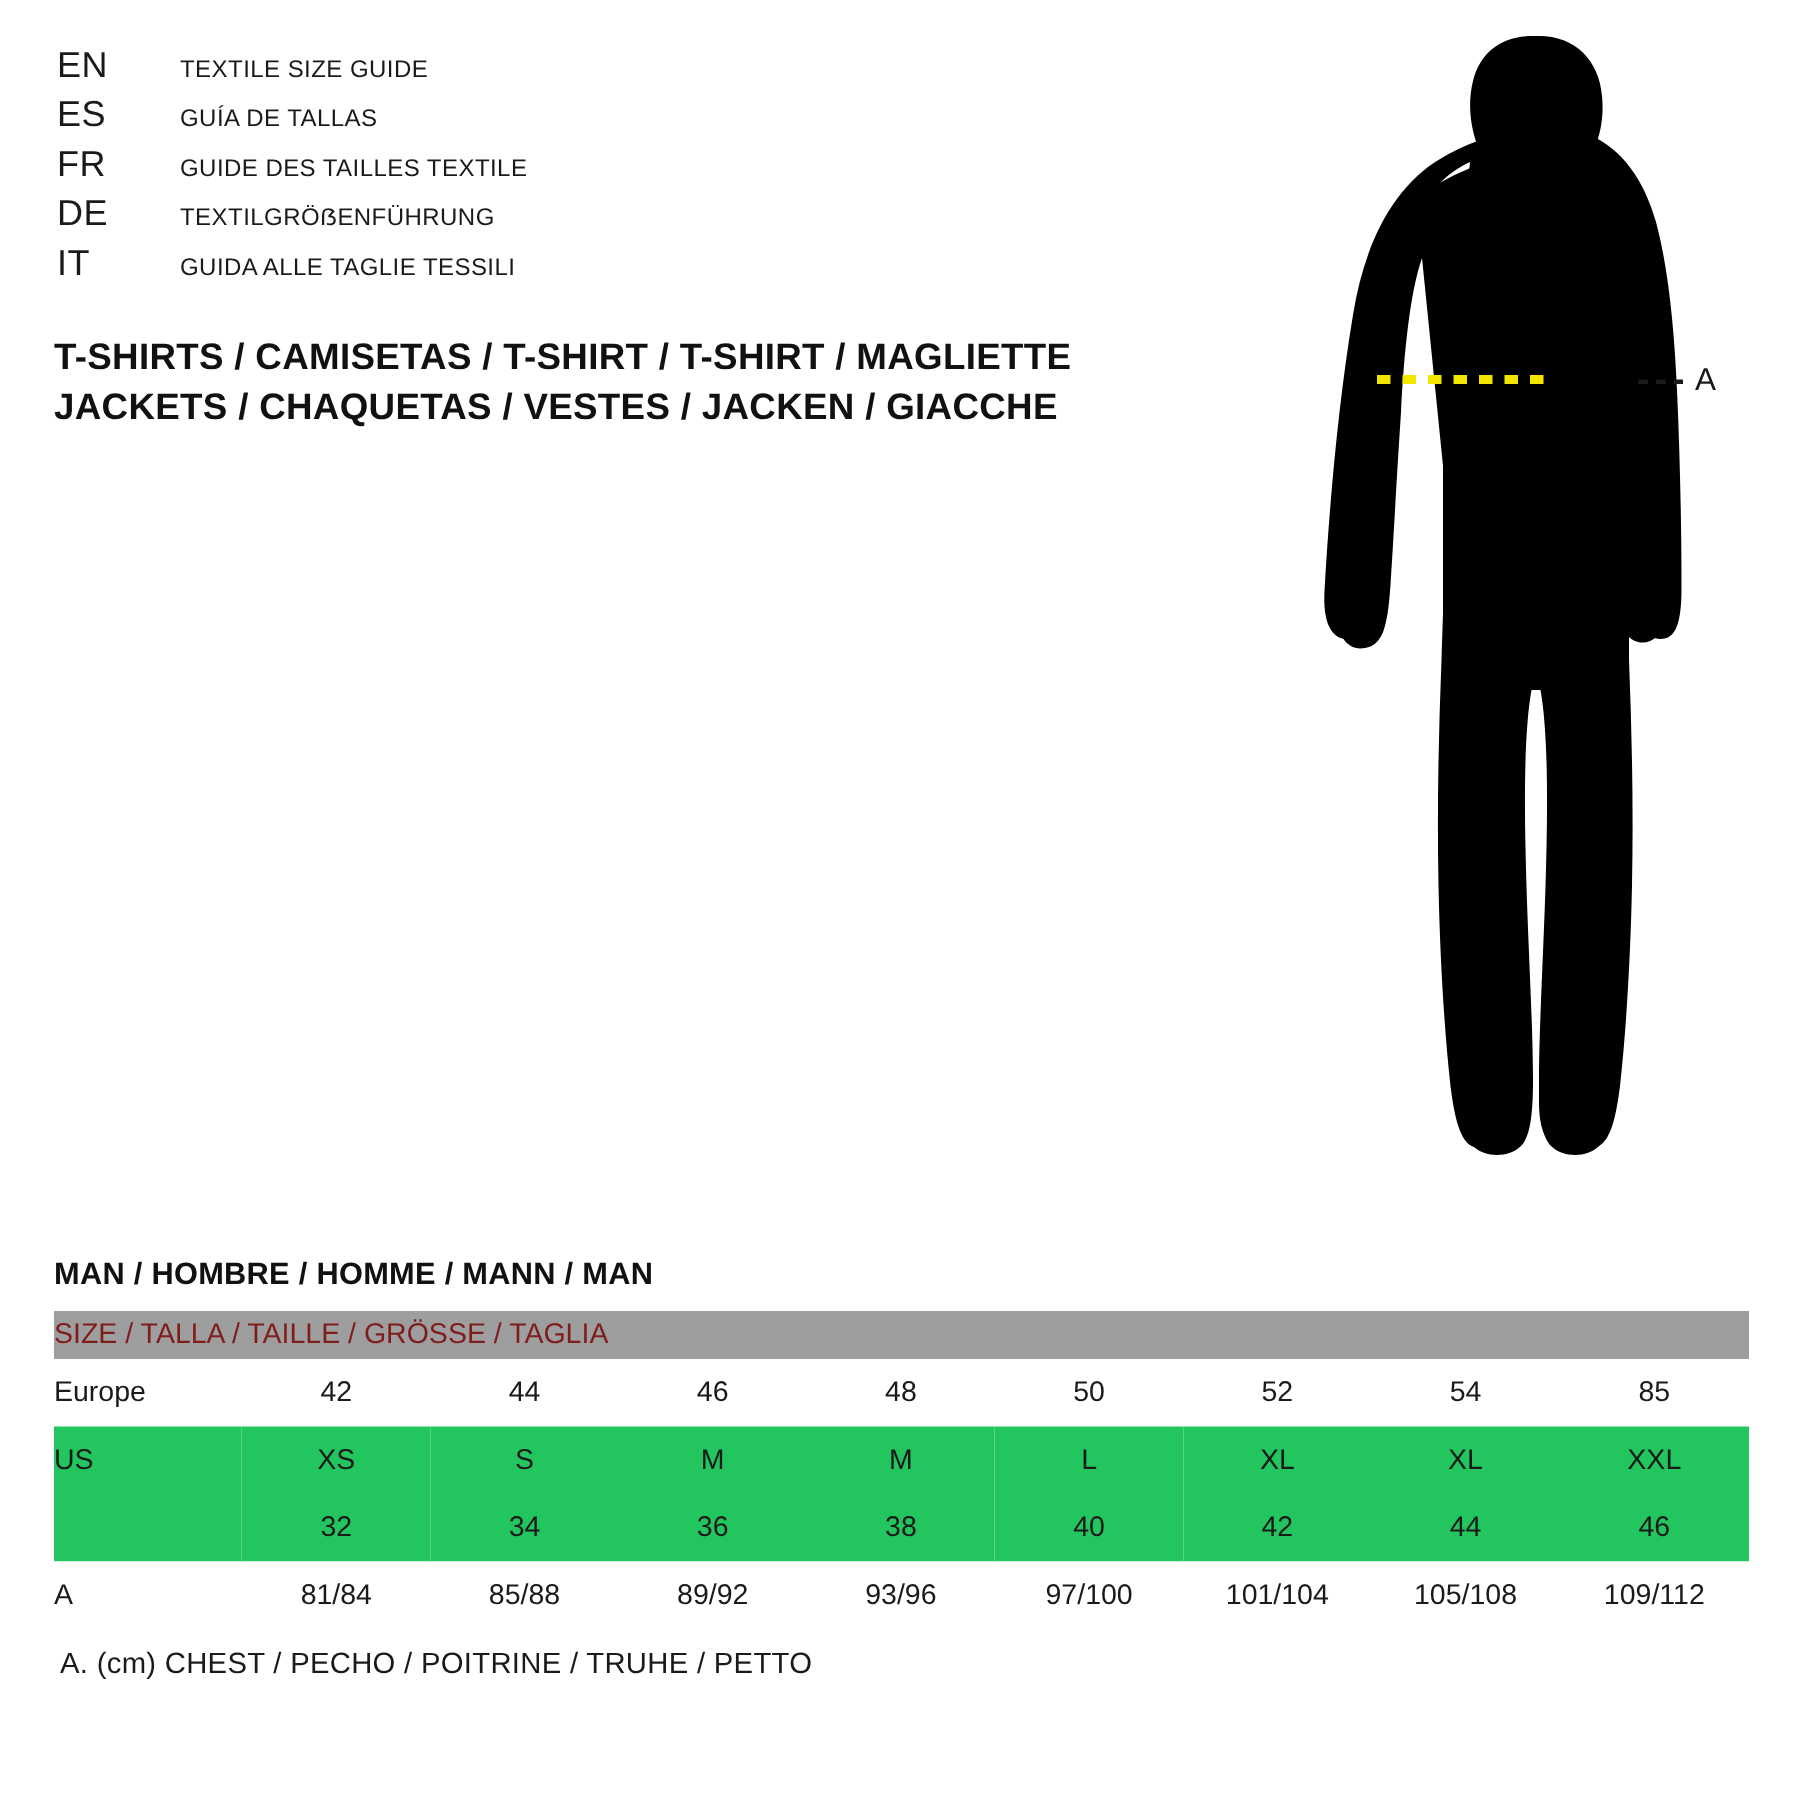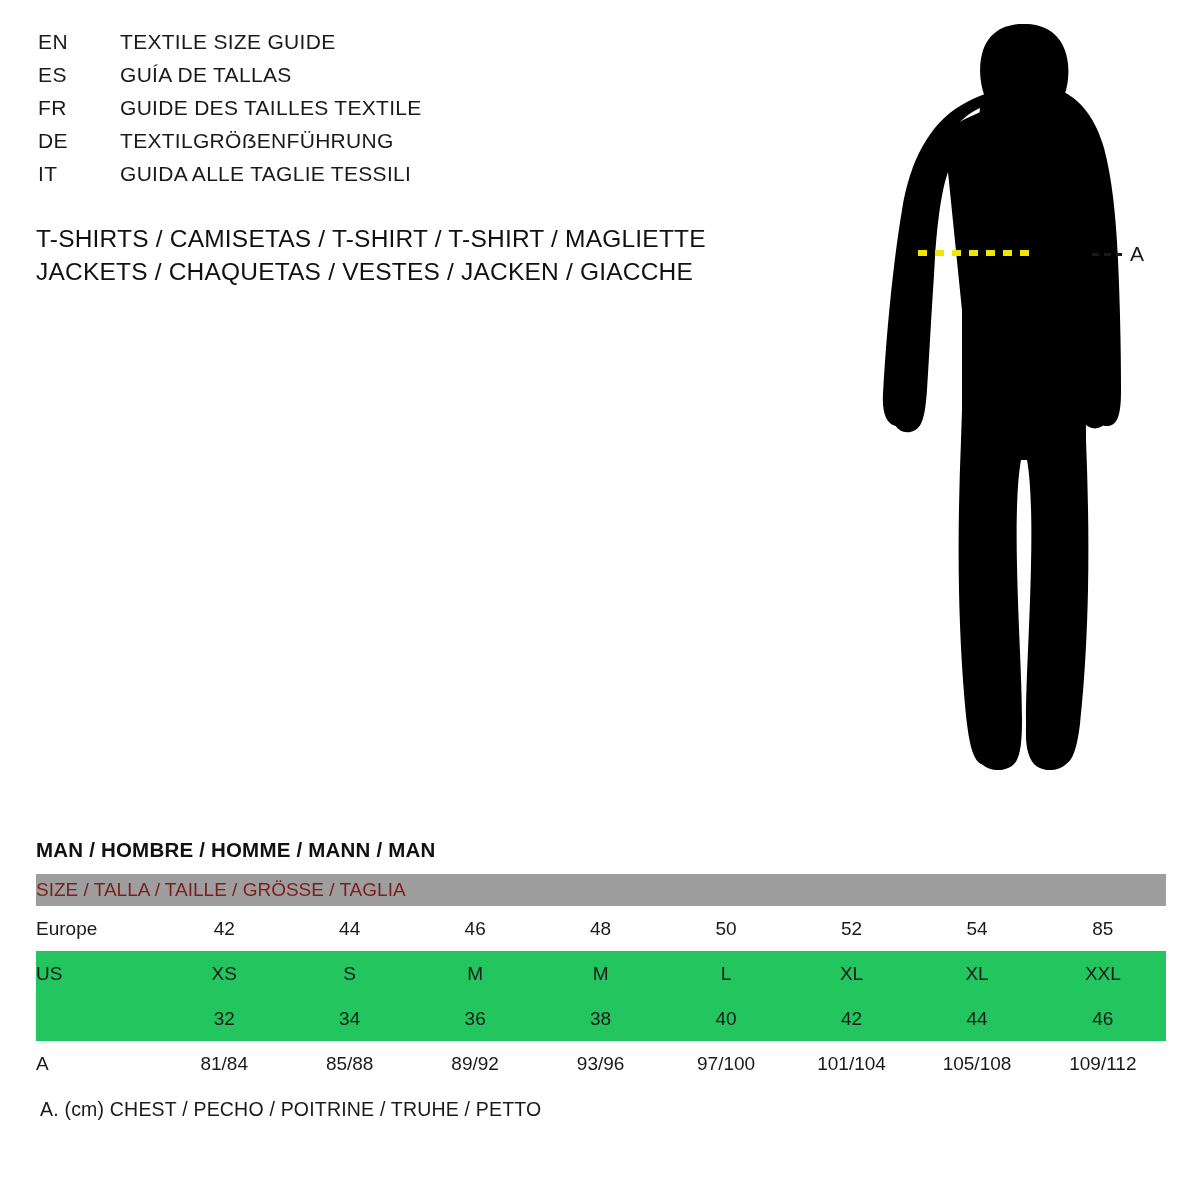--- a/index.html
+++ b/index.html
@@ -23,40 +23,40 @@
     top: 30px;
     width: 720px;
   }
   .lang-row {
     display: flex;
     align-items: baseline;
     height: 33px;
   }
   .lang-code {
     width: 82px;
-    font-size: 21px;
+    font-size: 24px;
     letter-spacing: 0.4px;
     color: #1a1a1a;
   }
   .lang-text {
-    font-size: 21px;
+    font-size: 16px;
     letter-spacing: 0.3px;
     color: #1a1a1a;
     white-space: nowrap;
   }
 
   .category-lines {
     position: absolute;
     left: 36px;
     top: 222px;
     width: 760px;
   }
   .category-line {
     font-size: 24.5px;
-    font-weight: normal;
+    font-weight: bold;
     letter-spacing: 0.2px;
     line-height: 33px;
     color: #111111;
     white-space: nowrap;
   }
 
   
   .figure-wrap {
     position: absolute;
     left: 830px;

